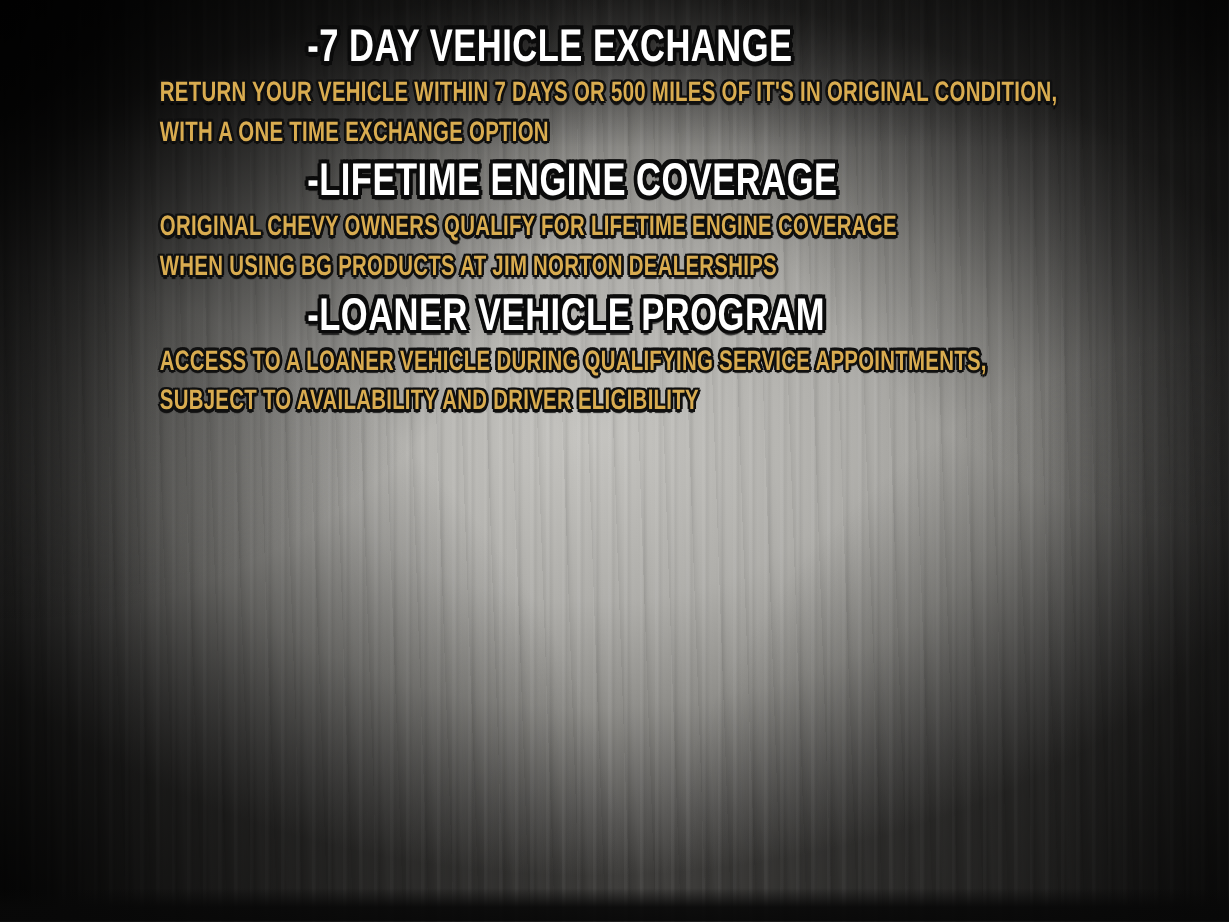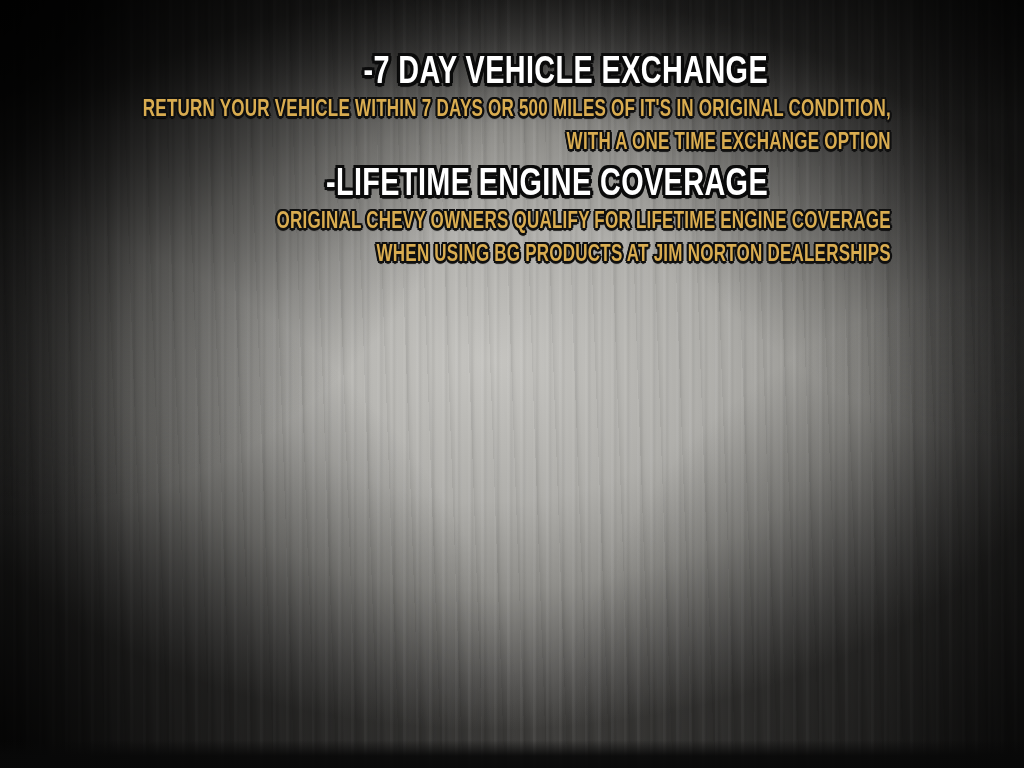--- a/index.html
+++ b/index.html
@@ -26,23 +26,23 @@
       
       repeating-linear-gradient(90deg, rgba(255,255,255,0.045) 0px, rgba(255,255,255,0.045) 2px, rgba(0,0,0,0.05) 4px, rgba(0,0,0,0) 7px, rgba(0,0,0,0) 13px),
       repeating-linear-gradient(88deg, rgba(0,0,0,0.06) 0px, rgba(0,0,0,0) 5px, rgba(255,255,255,0.03) 9px, rgba(0,0,0,0) 21px),
       
       radial-gradient(ellipse 58% 48% at 48% 47%, #c4c3bf 0%, #aeada9 38%, #8d8c88 62%, #585755 86%, #3b3a38 100%);
   }
   .poster {
     position: relative;
     width: 1024px;
     height: 768px;
-    padding-top: 48px;
+    padding-top: 16px;
     box-sizing: border-box;
-    text-align: right;
+    text-align: left;
   }
   .benefit { margin: 0 0 2px 0; }
   .heading {
     margin: 0 auto;
     max-width: 640px;
     font-size: 36px;
     font-weight: 700;
     line-height: 1.22;
     letter-spacing: 0.5px;
     color: #ffffff;
@@ -81,17 +81,22 @@
     <p class="sub">RETURN YOUR VEHICLE WITHIN 7 DAYS OR 500 MILES OF IT'S IN ORIGINAL CONDITION,</p>
     <p class="sub">WITH A ONE TIME EXCHANGE OPTION</p>
   </section>
 
   <section class="benefit">
     <h2 class="heading">-LIFETIME ENGINE COVERAGE</h2>
     <p class="sub">ORIGINAL CHEVY OWNERS QUALIFY FOR LIFETIME ENGINE COVERAGE</p>
     <p class="sub">WHEN USING BG PRODUCTS AT JIM NORTON DEALERSHIPS</p>
   </section>
 
+  <section class="benefit">
+    <h2 class="heading">-LOANER VEHICLE PROGRAM</h2>
+    <p class="sub">ACCESS TO A LOANER VEHICLE DURING QUALIFYING SERVICE APPOINTMENTS,</p>
+    <p class="sub">SUBJECT TO AVAILABILITY AND DRIVER ELIGIBILITY</p>
+  </section>
 
 
 
 
 </div>
 
 </body></html>

